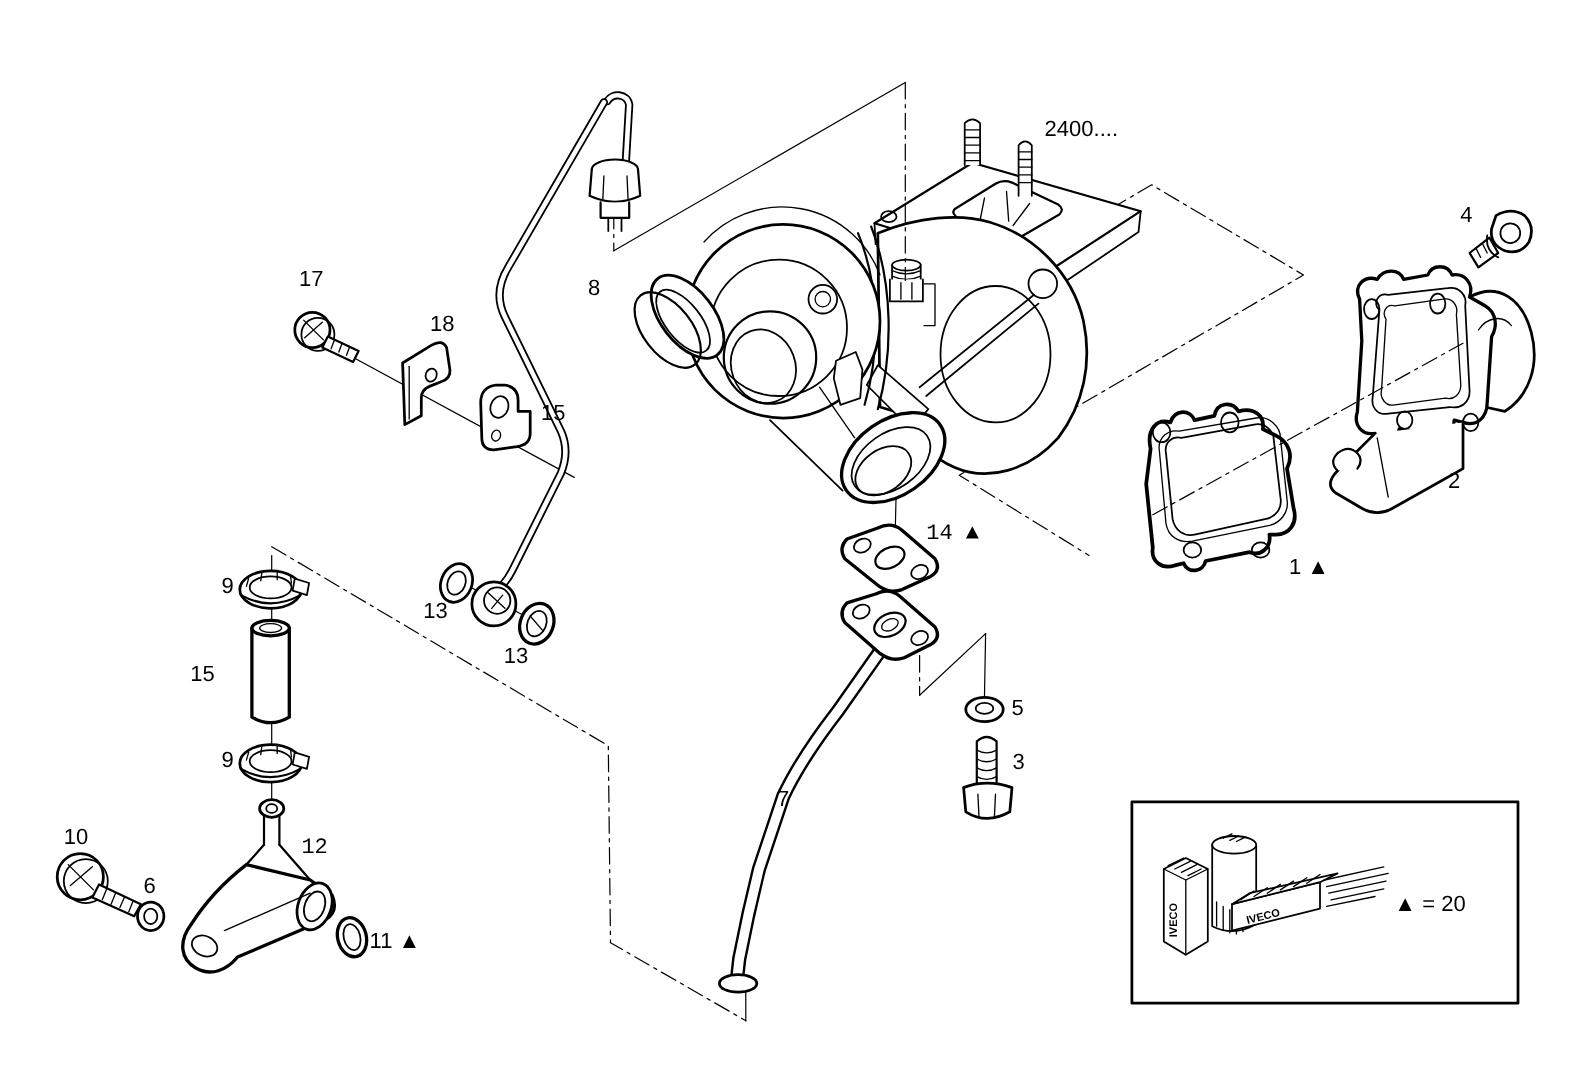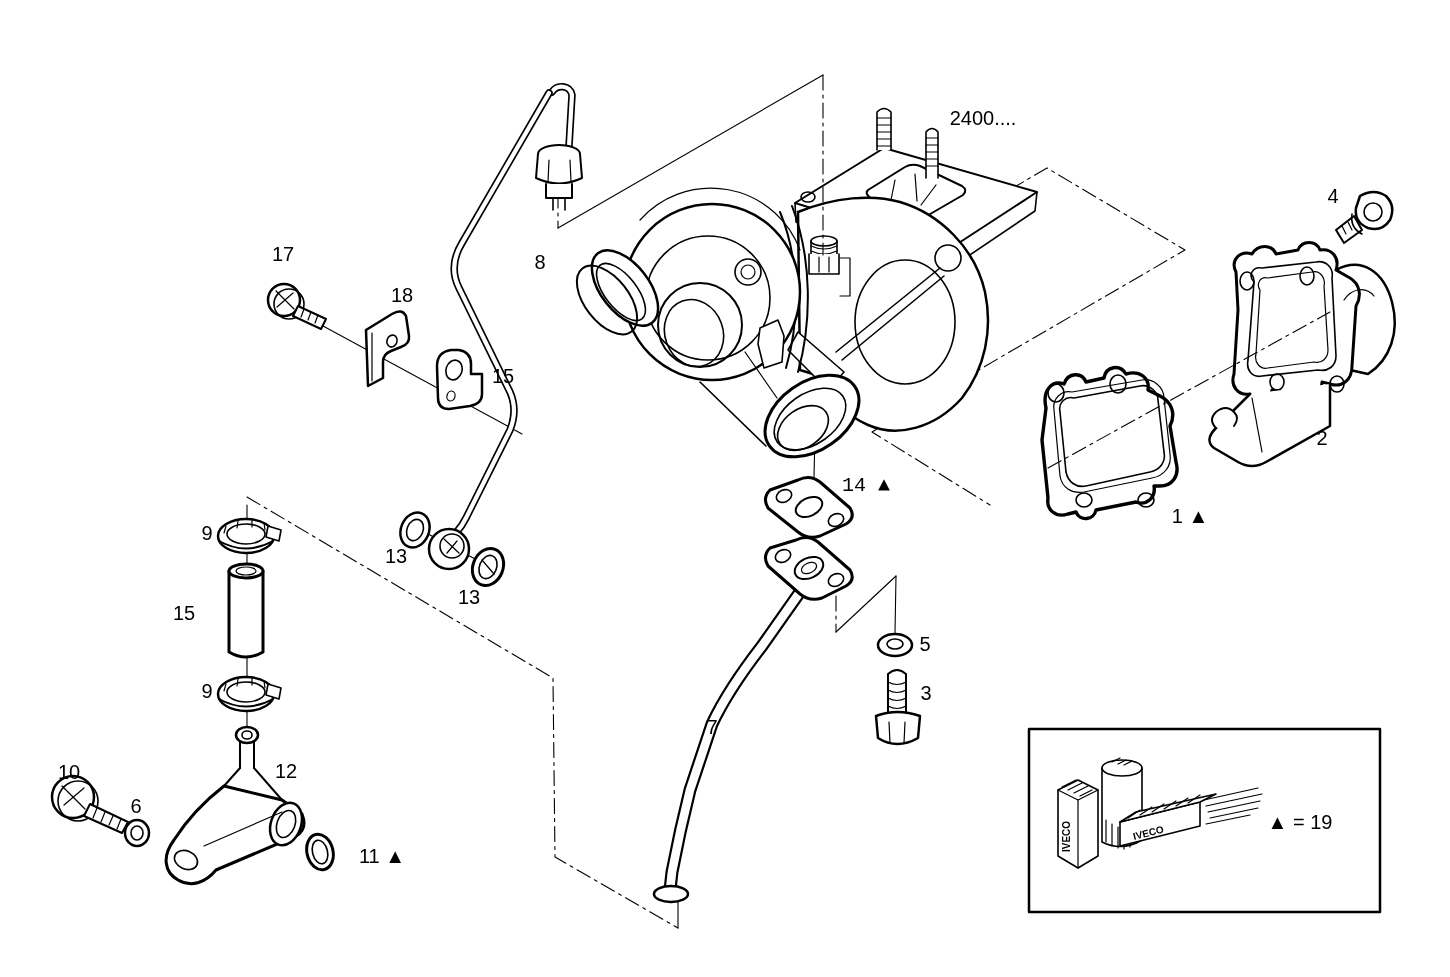--- a/index.html
+++ b/index.html
@@ -290,25 +290,25 @@
   <span class="lbl" style="left:1190px;top:516px;">1 ▲</span>
   <span class="lbl" style="left:1322px;top:438px;">2</span>
   <span class="lbl" style="left:926px;top:693px;">3</span>
   <span class="lbl" style="left:1333px;top:196px;">4</span>
   <span class="lbl" style="left:925px;top:644px;">5</span>
   <span class="lbl" style="left:136px;top:806px;">6</span>
   <span class="lbl" style="left:712px;top:727px;">7</span>
   <span class="lbl" style="left:540px;top:262px;">8</span>
   <span class="lbl" style="left:207px;top:533px;">9</span>
   <span class="lbl" style="left:207px;top:691px;">9</span>
-  <span class="lbl" style="left:69px;top:761px;margin-top:11px;">10</span>
-  <span class="lbl" style="left:382px;top:856px;">11 ▲</span>
-  <span class="lbl" style="left:286px;top:771px;">12</span>
+  <span class="lbl" style="left:69px;top:761px;">10</span>
+  <span class="lbl" style="left:359px;top:856px;">11 ▲</span>
+  <span class="lbl" style="left:286px;top:771px;font-family:Liberation Mono, monospace;">12</span>
   <span class="lbl" style="left:396px;top:556px;">13</span>
   <span class="lbl" style="left:469px;top:597px;">13</span>
   <span class="lbl" style="left:866px;top:486px;font-family:Liberation Mono, monospace;">14 ▲</span>
   <span class="lbl" style="left:184px;top:613px;">15</span>
   <span class="lbl" style="left:503px;top:376px;">15</span>
   <span class="lbl" style="left:283px;top:254px;">17</span>
   <span class="lbl" style="left:402px;top:295px;">18</span>
-  <span class="lbl" style="left:1300px;top:822px;">▲ = 19</span>
+  <span class="lbl" style="left:1300px;top:822px;">▲ = 20</span>
 
 </div>
 
 </body></html>

